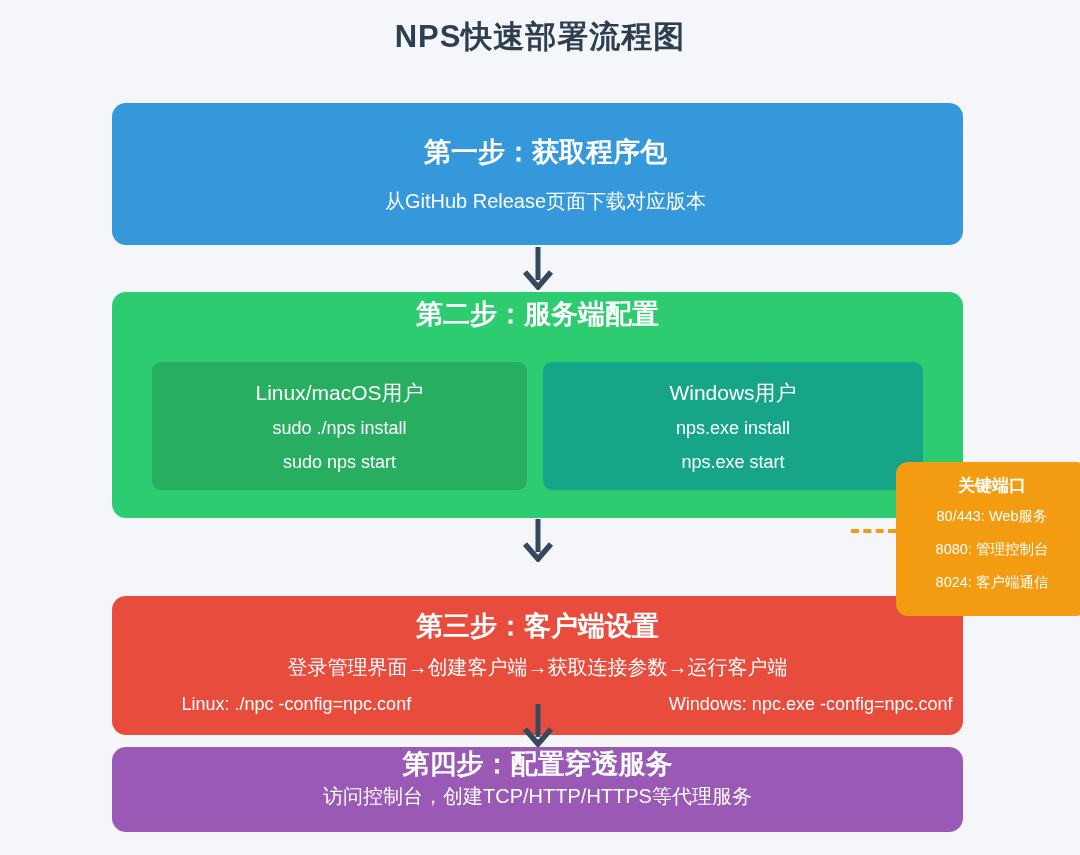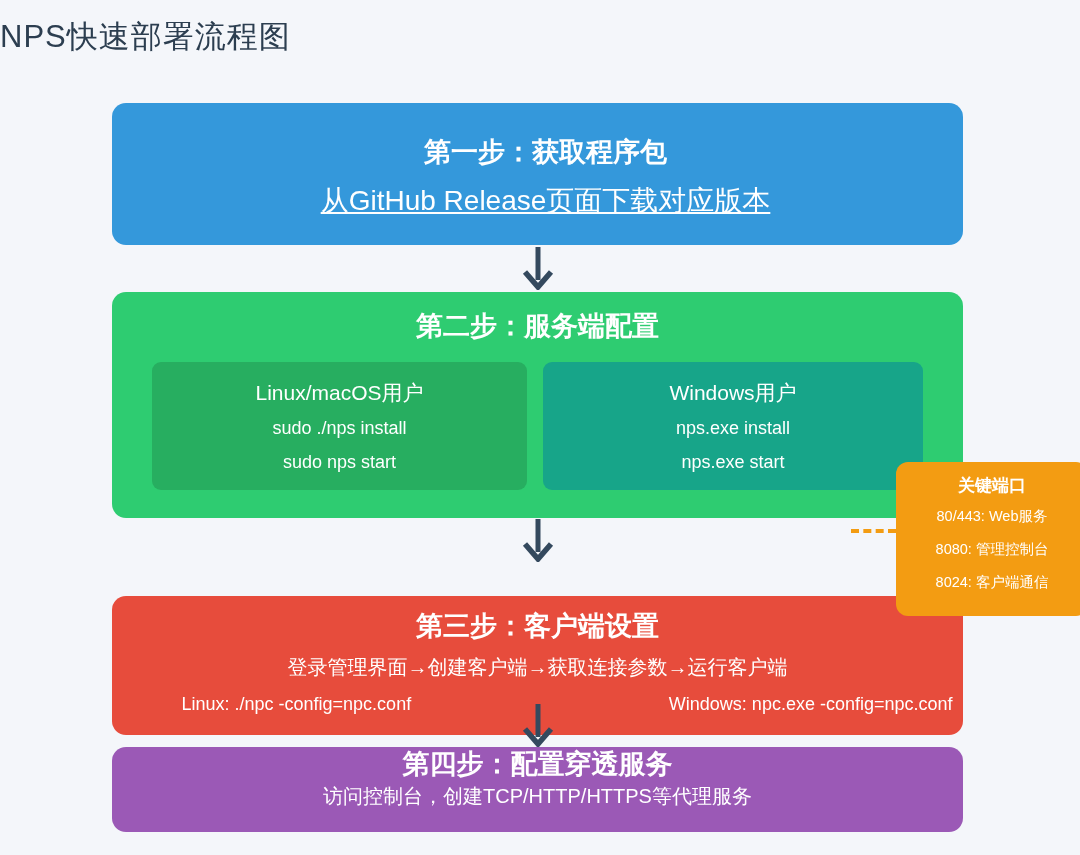--- a/index.html
+++ b/index.html
@@ -8,37 +8,37 @@
     background:#f4f6fa;
   }
   .canvas{
     position:relative;
     width:1080px;height:855px;
     background:#f4f6fa;
     overflow:hidden;
   }
   .main-title{
     position:absolute;left:0;top:16px;width:1080px;
-    text-align:left;
-    font-size:31px;font-weight:normal;color:#2c3e50;
+    text-align:center;
+    font-size:31px;font-weight:bold;color:#2c3e50;
     letter-spacing:1px;
   }
   .step-box{
     position:absolute;left:112px;width:851px;
     border-radius:14px;color:#ffffff;
     display:flex;flex-direction:column;align-items:center;
     box-sizing:border-box;
   }
   .step-title{font-weight:bold;font-size:27px;line-height:36px;text-align:center;}
   .step-sub{font-size:20px;line-height:26px;text-align:center;}
 
   .step1{top:103px;height:142px;background:#3498db;justify-content:center;gap:18px;padding-left:16px;}
-  .step1 .step-sub{font-size:28px;text-decoration:underline;}
+  .step1 .step-sub{font-size:20px;}
 
-  .step2{top:292px;height:226px;background:#2ecc71;padding-top:16px;}
+  .step2{top:292px;height:226px;background:#2ecc71;padding-top:4px;}
   .subbox-row{
     position:absolute;left:40px;top:70px;width:771px;height:128px;
     display:flex;justify-content:space-between;
   }
   .subbox{
     height:128px;border-radius:9px;color:#ffffff;
     display:flex;flex-direction:column;align-items:center;
     justify-content:space-evenly;box-sizing:border-box;padding:6px 0;
   }
   .subbox.linux{width:375px;background:#27ae60;}

